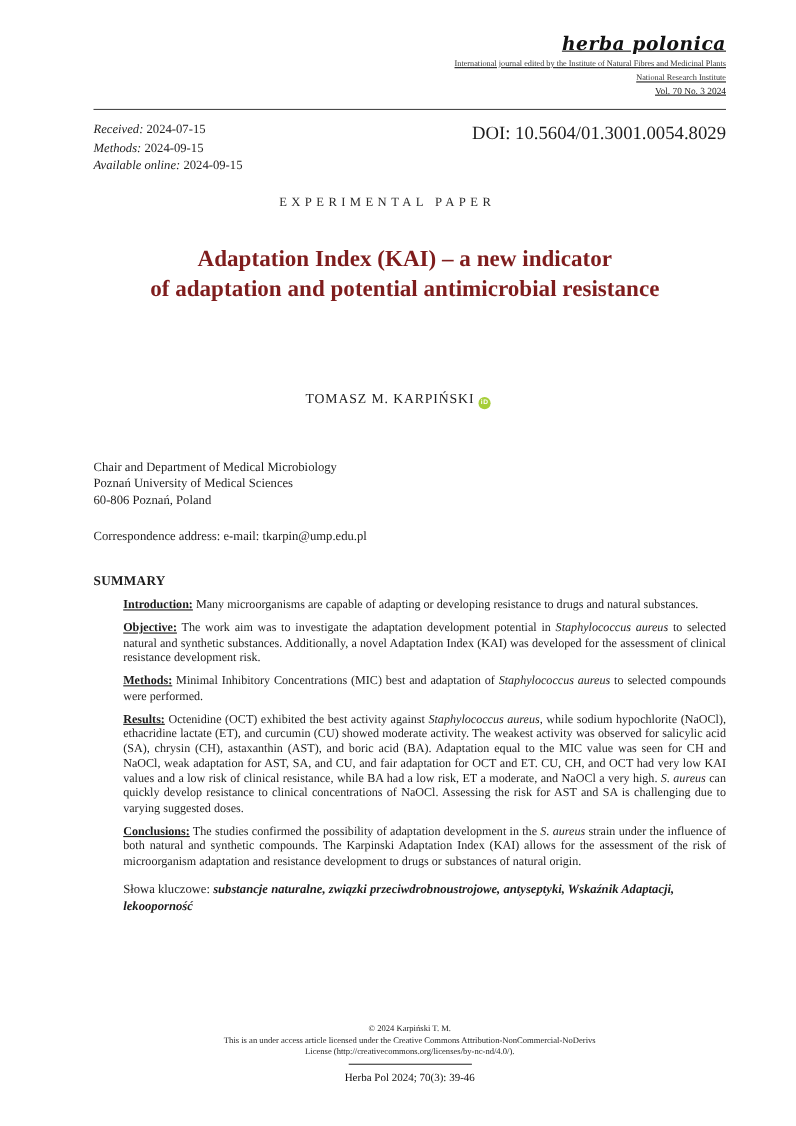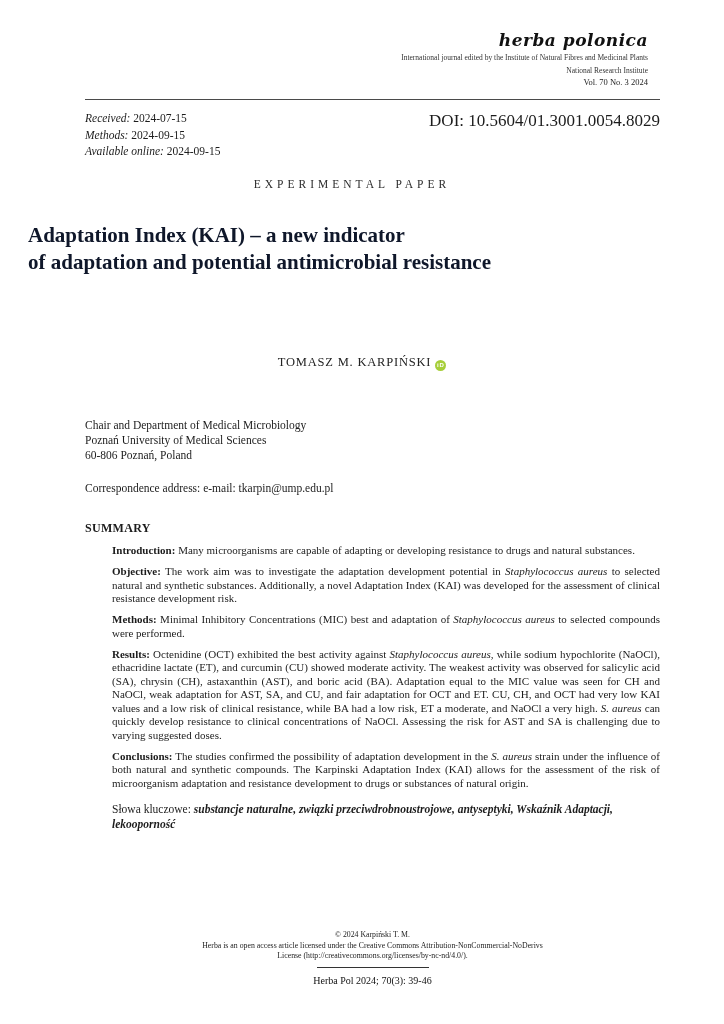--- a/index.html
+++ b/index.html
@@ -8,22 +8,23 @@
     background: #ffffff;
     font-family: "Liberation Serif", "DejaVu Serif", serif;
     color: #1c1c1c;
     position: relative;
     overflow: hidden;
   }
   .page { position: absolute; inset: 0; }
 
   
   .masthead {
-    position: absolute; top: 30px; left: 85px; right: 76px;
+    position: absolute; top: 30px; left: 85px; right: 64px;
     text-align: right;
+    text-decoration: underline;
   }
   .journal-logo {
     font-family: "DejaVu Serif", serif;
     font-style: italic; font-weight: 700;
     font-size: 17px; letter-spacing: 0.5px; color: #111;
   }
   .journal-sub { font-size: 7.5px; line-height: 10px; color: #333; margin-top: 3px; }
   .journal-vol { font-size: 8.5px; line-height: 11px; color: #222; margin-top: 1px; }
 
   .header-rule {
@@ -40,23 +41,23 @@
   .meta-dates i { font-style: italic; }
   .meta-doi { font-size: 17px; padding-top: 1px; }
 
   .category {
     position: absolute; top: 178px; left: 0; right: 20px;
     text-align: center;
     font-size: 11.5px; letter-spacing: 4px; color: #2b2b2b;
   }
 
   .title {
-    position: absolute; top: 222px; left: 28px; right: 40px;
-    text-align: left;
-    font-size: 21px; font-weight: 700; line-height: 27px; color: #0f172a;
+    position: absolute; top: 222px; left: 52px; right: 40px;
+    text-align: center;
+    font-size: 21px; font-weight: 700; line-height: 27px; color: #7f1d1d;
   }
 
   .author-line {
     position: absolute; top: 355px; left: 0; right: 0;
     text-align: center;
     font-size: 12.5px; letter-spacing: 0.8px; color: #222;
   }
   .orcid {
     display: inline-block; vertical-align: -1px; margin-left: 4px;
     width: 11px; height: 11px; border-radius: 50%;
@@ -77,21 +78,21 @@
   
   .summary {
     position: absolute; top: 521px; left: 85px; right: 64px;
   }
   .summary-heading { font-size: 12px; font-weight: 700; letter-spacing: 0.3px; }
   .summary-body { margin-left: 27px; margin-top: 8px; }
   .sum-p {
     font-size: 11px; line-height: 13.5px; text-align: justify;
     margin-bottom: 7.5px; color: #1c1c1c;
   }
-  .sum-p b { font-weight: 700; }
+  .sum-p b { font-weight: 700; text-decoration: underline; }
   .sum-p i { font-style: italic; }
   .keywords {
     font-size: 11.5px; line-height: 14.5px; margin-top: 12px; color: #1c1c1c;
   }
   .kw-strong { font-weight: 700; font-style: italic; }
 
   
   .footer {
     position: absolute; top: 930px; left: 85px; right: 64px;
     text-align: center;
@@ -166,19 +167,19 @@
       </div>
     <div class="summary-body">
       <p class="keywords">
         <span>Słowa kluczowe: </span><span class="kw-strong">substancje naturalne, związki przeciwdrobnoustrojowe, antyseptyki, Wskaźnik Adaptacji, lekooporność</span>
       </p>
     </div>
   </div>
 
   <div class="footer">
     <div class="footer-copy">© 2024 Karpiński T. M.</div>
-    <div class="footer-license">Herba is an open access article licensed under the Creative Commons Attribution-NonCommercial-NoDerivs</div>
+    <div class="footer-license">This is an under access article licensed under the Creative Commons Attribution-NonCommercial-NoDerivs</div>
     <div class="footer-license">License (http://creativecommons.org/licenses/by-nc-nd/4.0/).</div>
     <div class="footer-rule"></div>
     <div class="footer-citation">Herba Pol 2024; 70(3): 39-46</div>
   </div>
 
 </div>
 
 </body></html>

